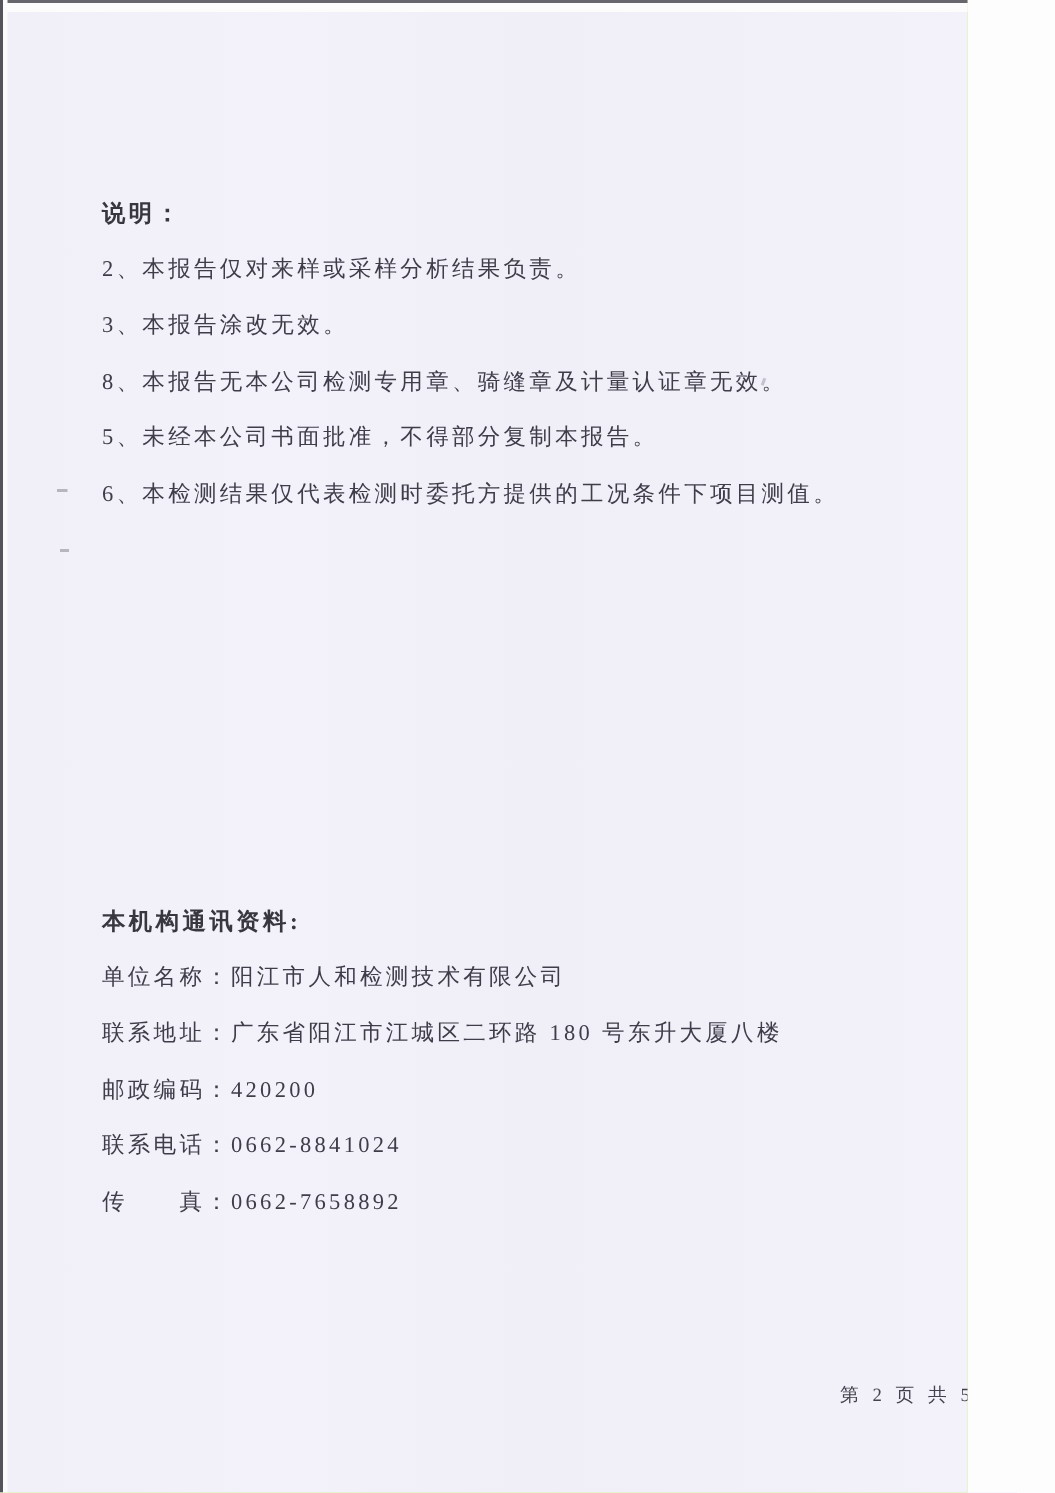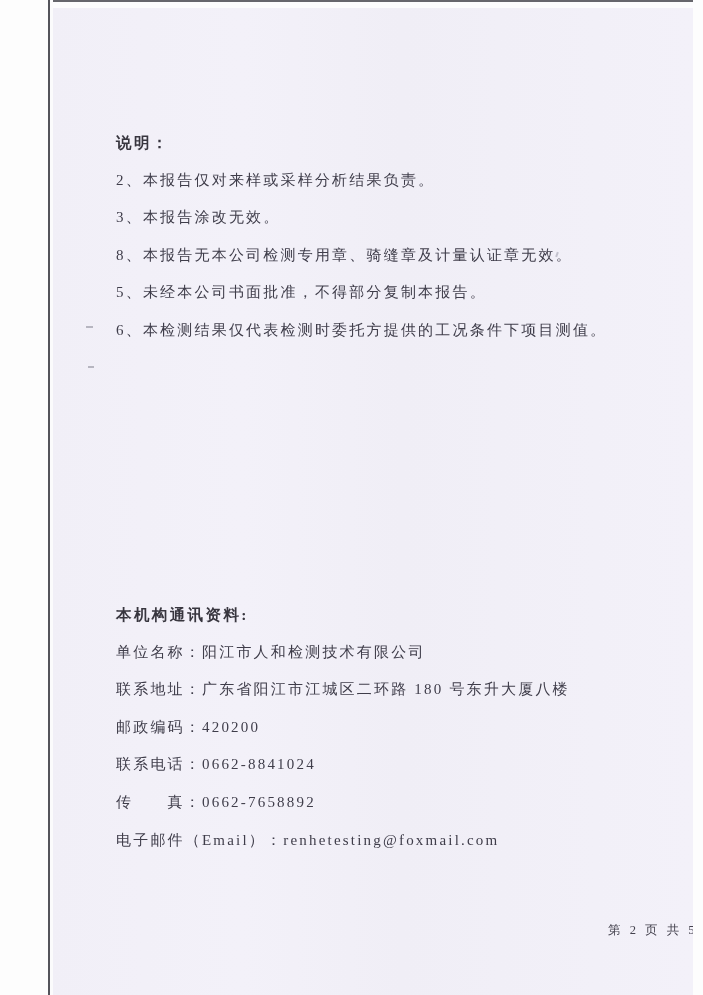--- a/index.html
+++ b/index.html
@@ -6,21 +6,20 @@
   body {
     width: 703px; height: 995px;
     font-family: "Liberation Serif", "DejaVu Serif", serif;
     background: #fdfdfd;
   }
   .scan {
     position: relative;
     width: 645px; height: 995px;
     overflow: hidden;
     background: #bef264;
-    margin-left: 48px;
   }
   
   .paper {
     position: absolute; inset: 0;
     background: #f2f0f8;
     background-image: linear-gradient(90deg, #f1eff7 0%, #f3f1f9 30%, #f0eef6 55%, #f3f1f9 100%);
   }
   .edge-top-dark  { position: absolute; left: 0; top: 0; width: 703px; height: 2px; background: #66666c; }
   .edge-top-white { position: absolute; left: 0; top: 2px; width: 703px; height: 6px; background: #fcfcfd; }
   .edge-left-dark { position: absolute; left: 0; top: 0; width: 2px; height: 995px; background: #54545b; }
@@ -82,21 +81,20 @@
     <p>6、本检测结果仅代表检测时委托方提供的工况条件下项目测值。</p>
   </section>
 
   <section class="contact-section">
     <h2 class="sec-heading">本机构通讯资料:</h2>
     <p>单位名称：阳江市人和检测技术有限公司</p>
     <p>联系地址：广东省阳江市江城区二环路 180 号东升大厦八楼</p>
     <p>邮政编码：420200</p>
     <p>联系电话：0662-8841024</p>
     <p>传　　真：0662-7658892</p>
-    <p>电子邮件（Email）：renhetesting@foxmail.com</p>
   </section>
 
   <div class="page-footer">第 2 页 共 5 页</div>
 
   <span class="stamp-frag stamp-a">乡</span>
   <span class="stamp-frag stamp-b">阝</span>
   <div class="stamp-stroke stroke-1"></div>
   <div class="stamp-stroke stroke-2"></div>
 
   <div class="artifact art-1"></div>

